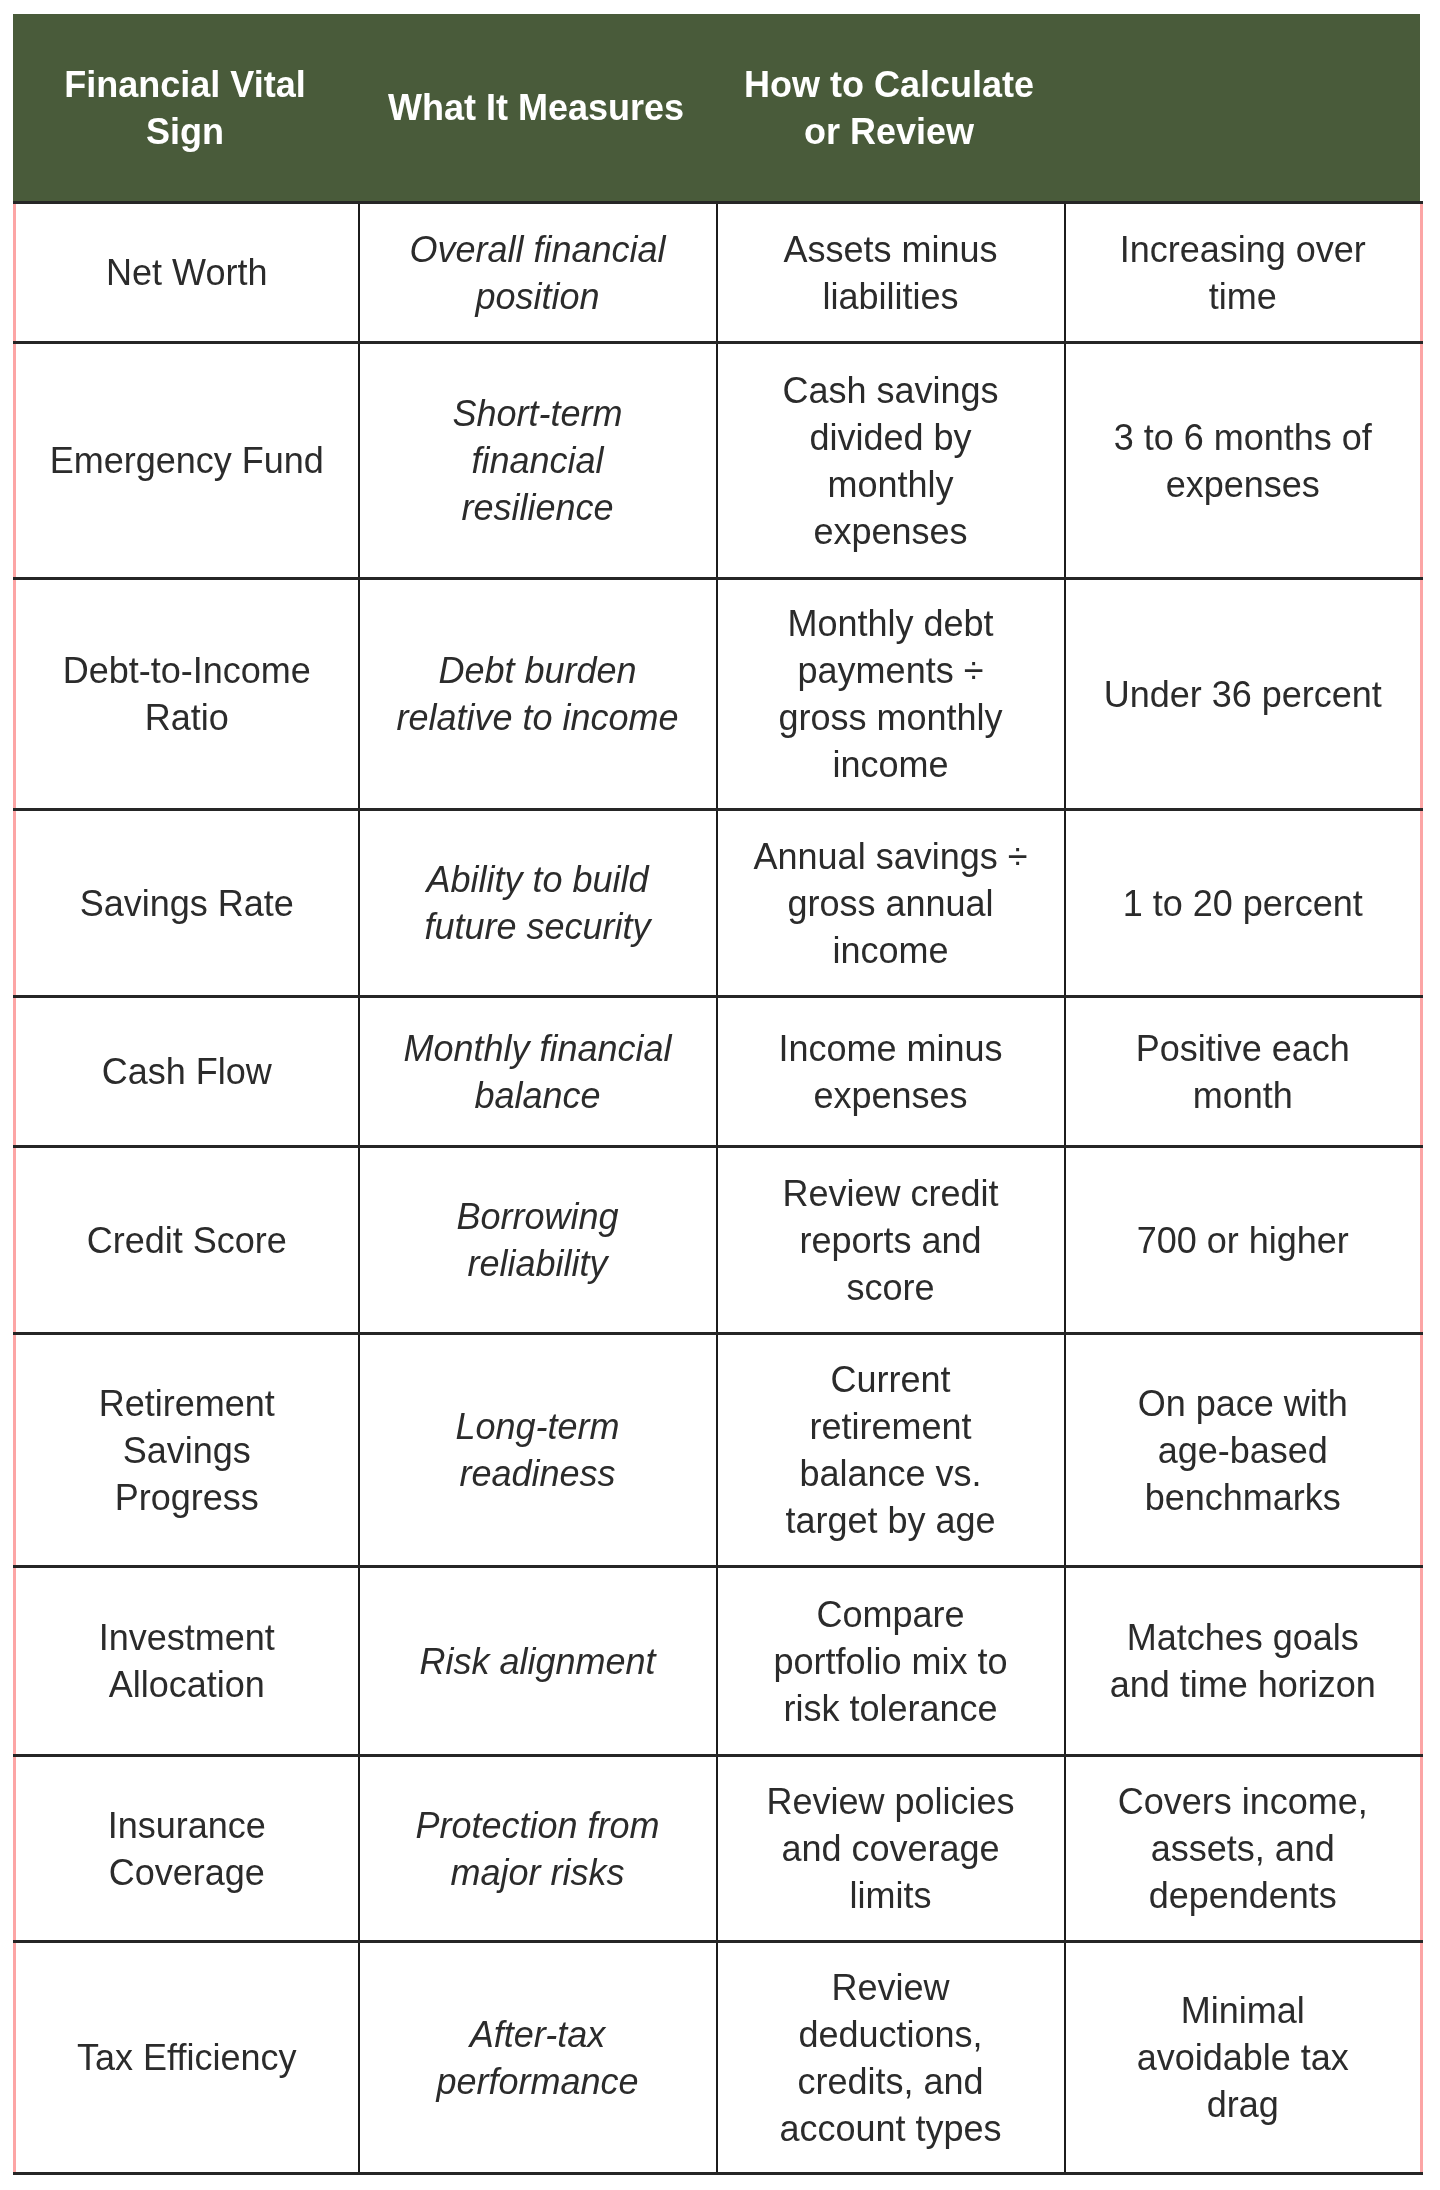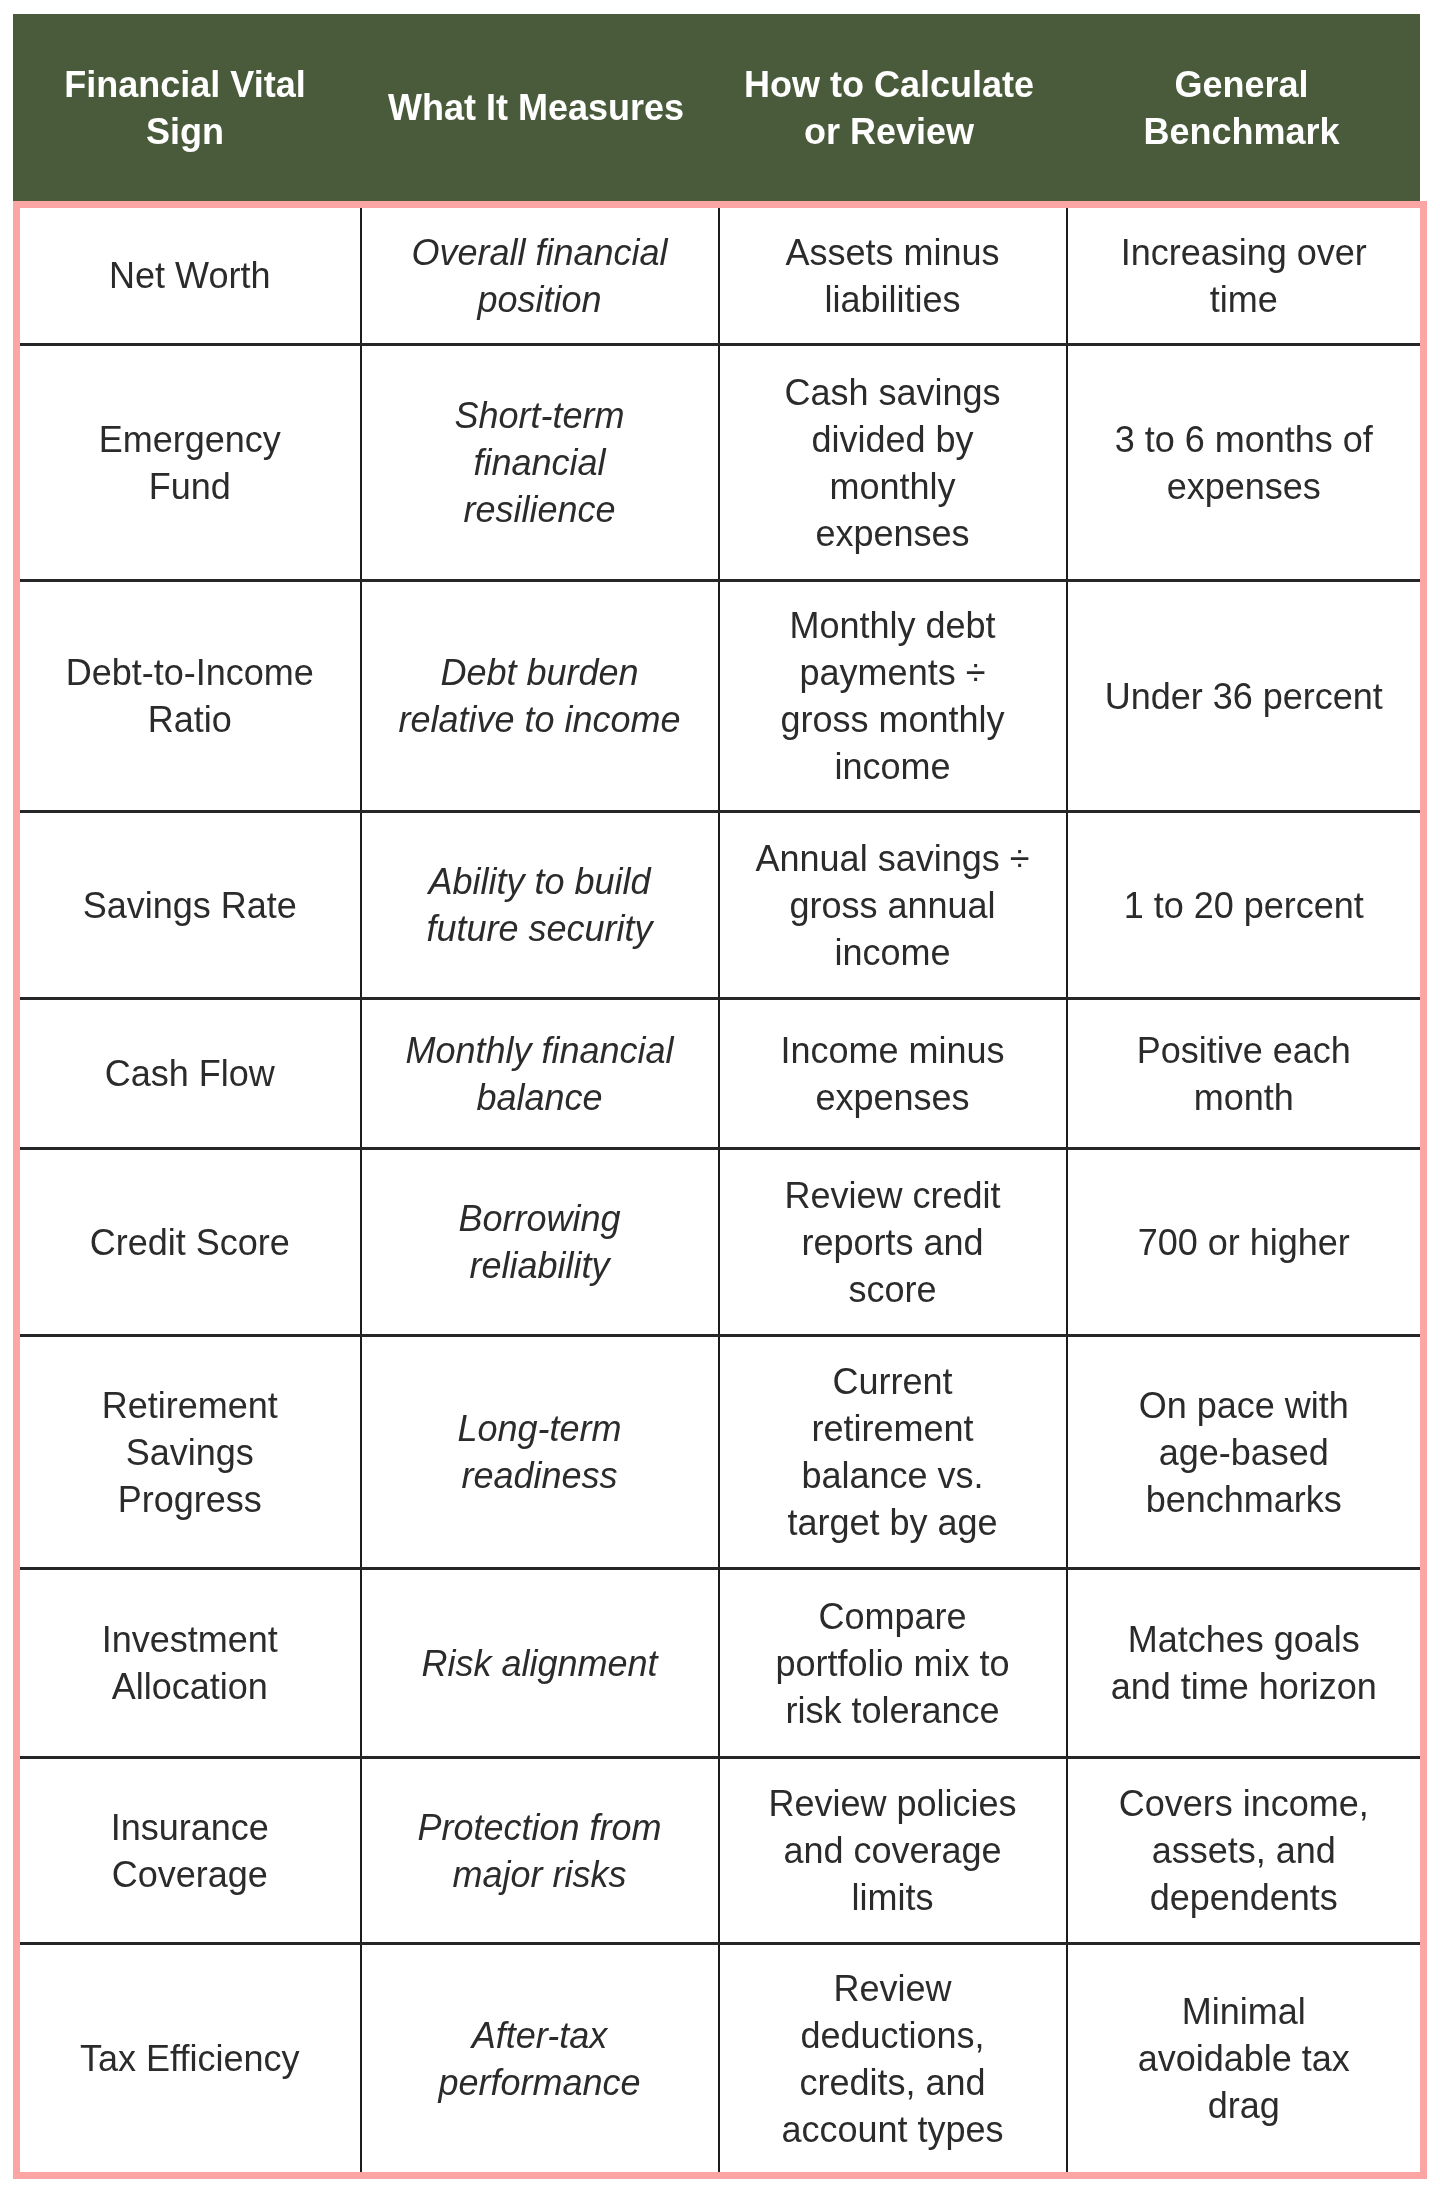--- a/index.html
+++ b/index.html
@@ -39,21 +39,21 @@
     font-weight: bold;
     line-height: 47px;
     padding: 10px 20px;
     box-sizing: border-box;
   }
   
   table.vitals {
     border-collapse: collapse;
     table-layout: fixed;
     width: 1407px;
-    border: 7px solid #fca5a5;
+    border: 3px solid #fca5a5;
   }
   table.vitals td {
     border-left: 2px solid #1c1c1c;
     border-right: 2px solid #1c1c1c;
     border-top: 3px solid #262626;
     border-bottom: 3px solid #262626;
     text-align: center;
     vertical-align: middle;
     font-size: 36px;
     line-height: 47px;
@@ -79,21 +79,20 @@
 </head>
 <body>
 
 <div class="page">
   <div class="table-wrap">
 
     <div class="header-band">
       <div class="header-cell">Financial Vital Sign</div>
       <div class="header-cell">What It Measures</div>
       <div class="header-cell">How to Calculate or Review</div>
-      <div class="header-cell">General Benchmark</div>
     </div>
 
     <table class="vitals">
       <colgroup>
         <col style="width:344px">
         <col style="width:358px">
         <col style="width:348px">
         <col style="width:357px">
       </colgroup>
       <tbody>

